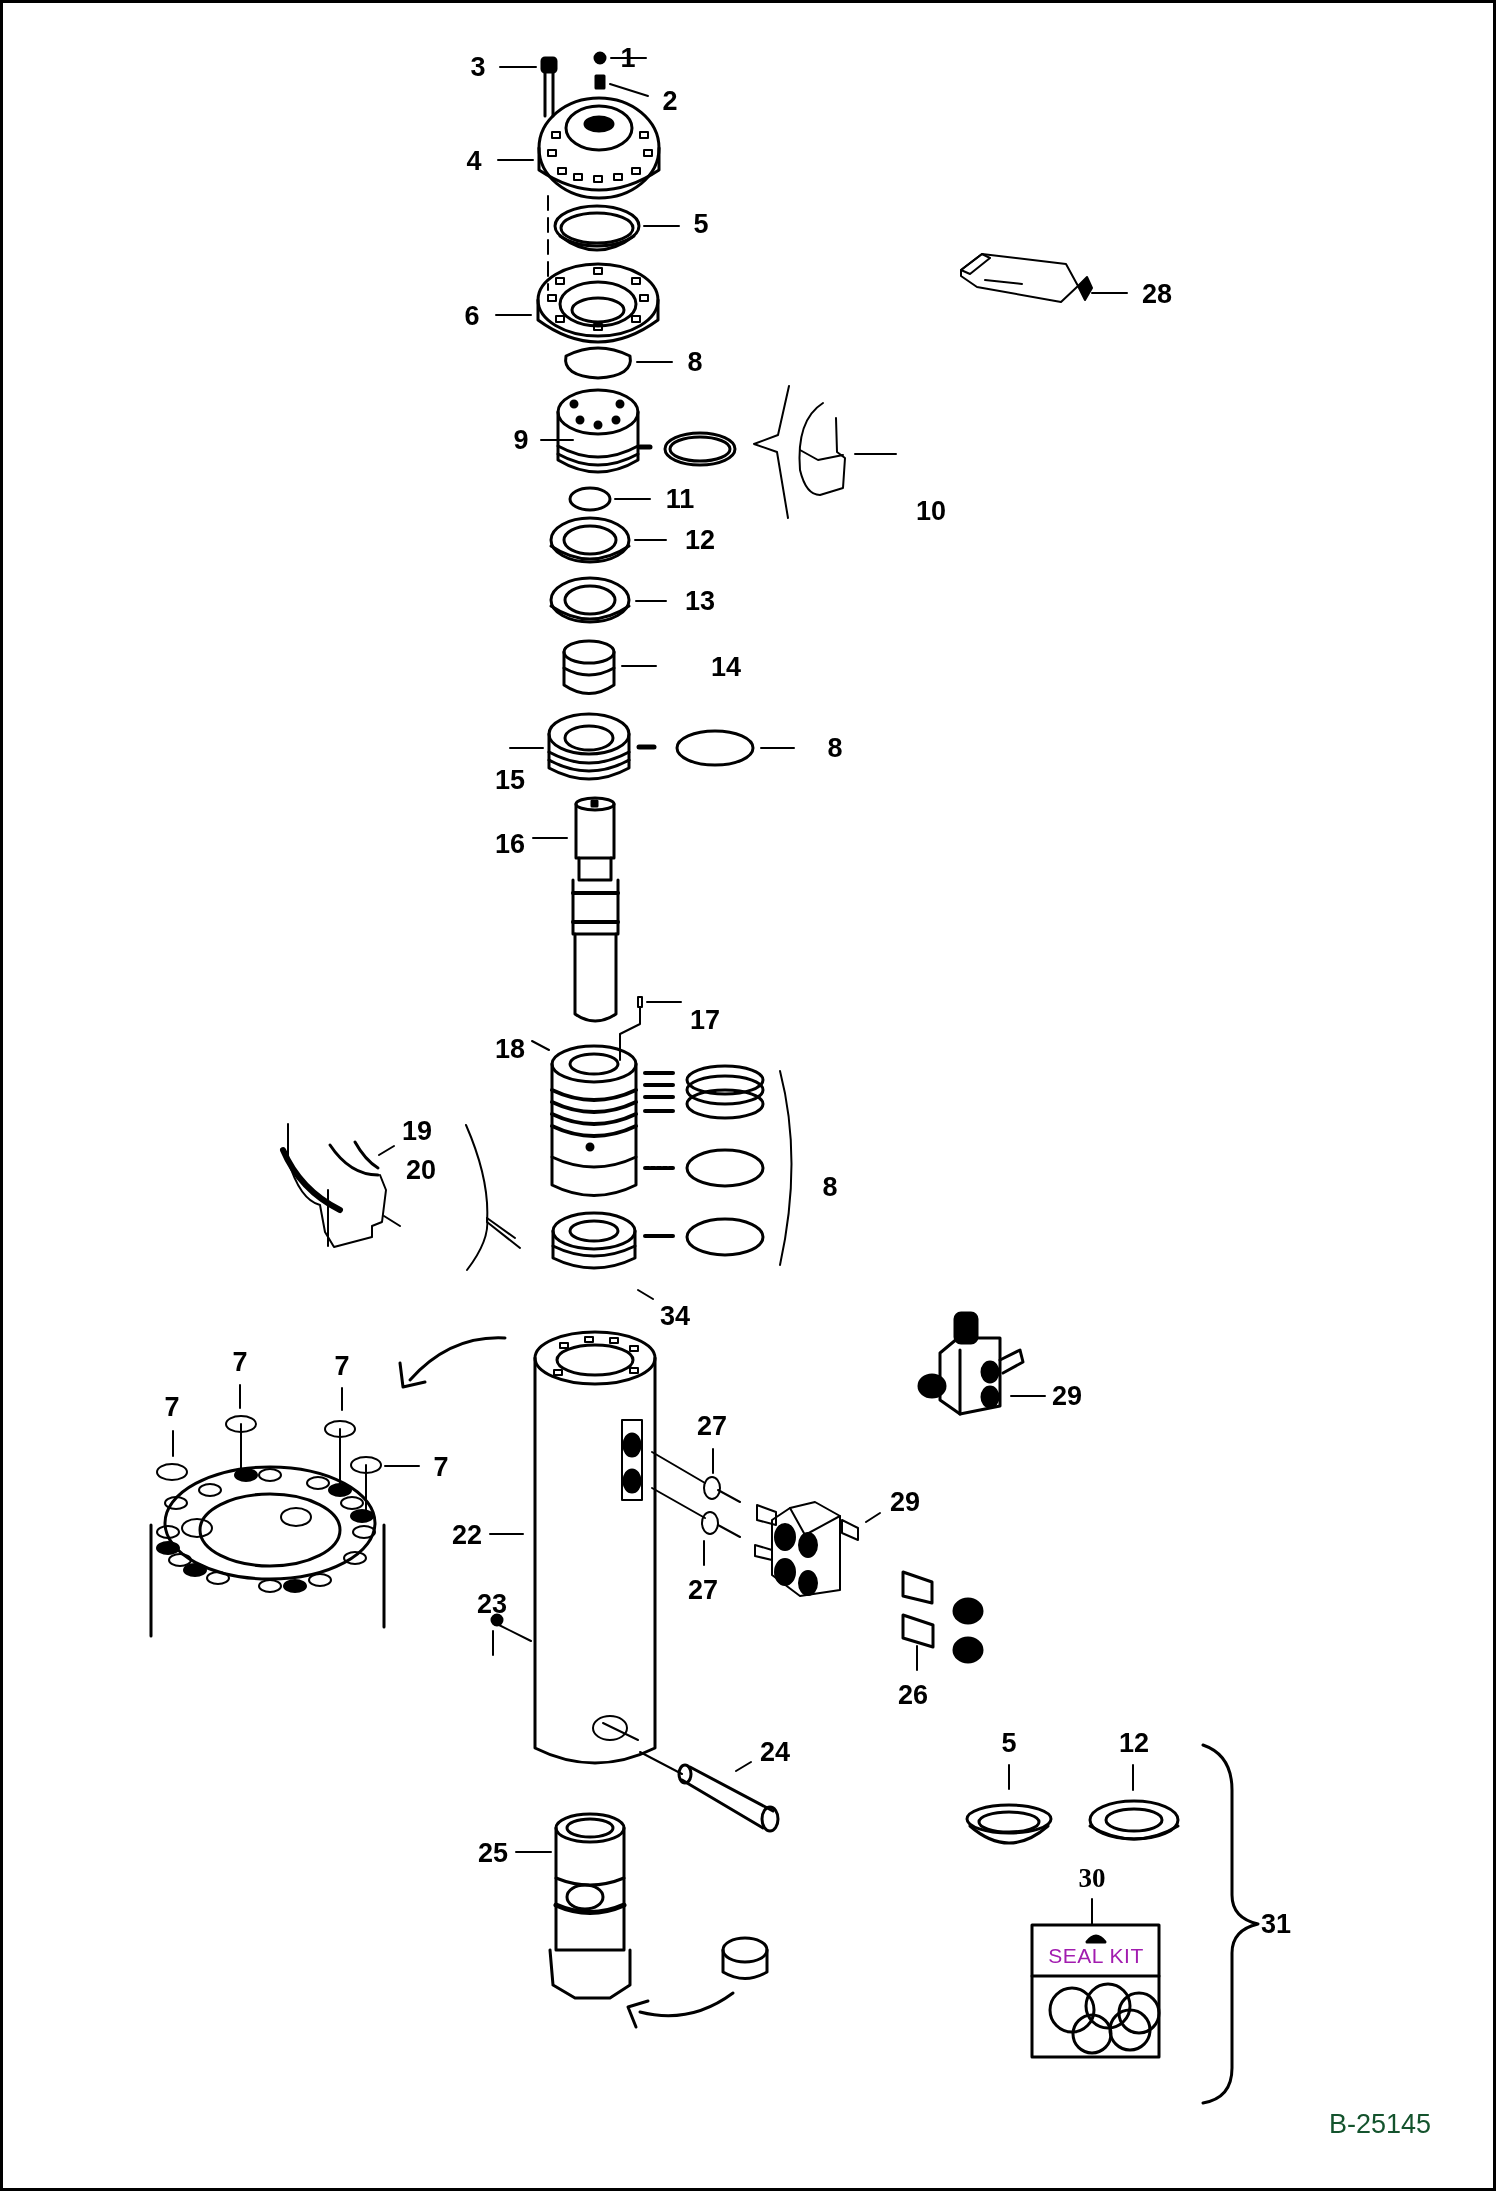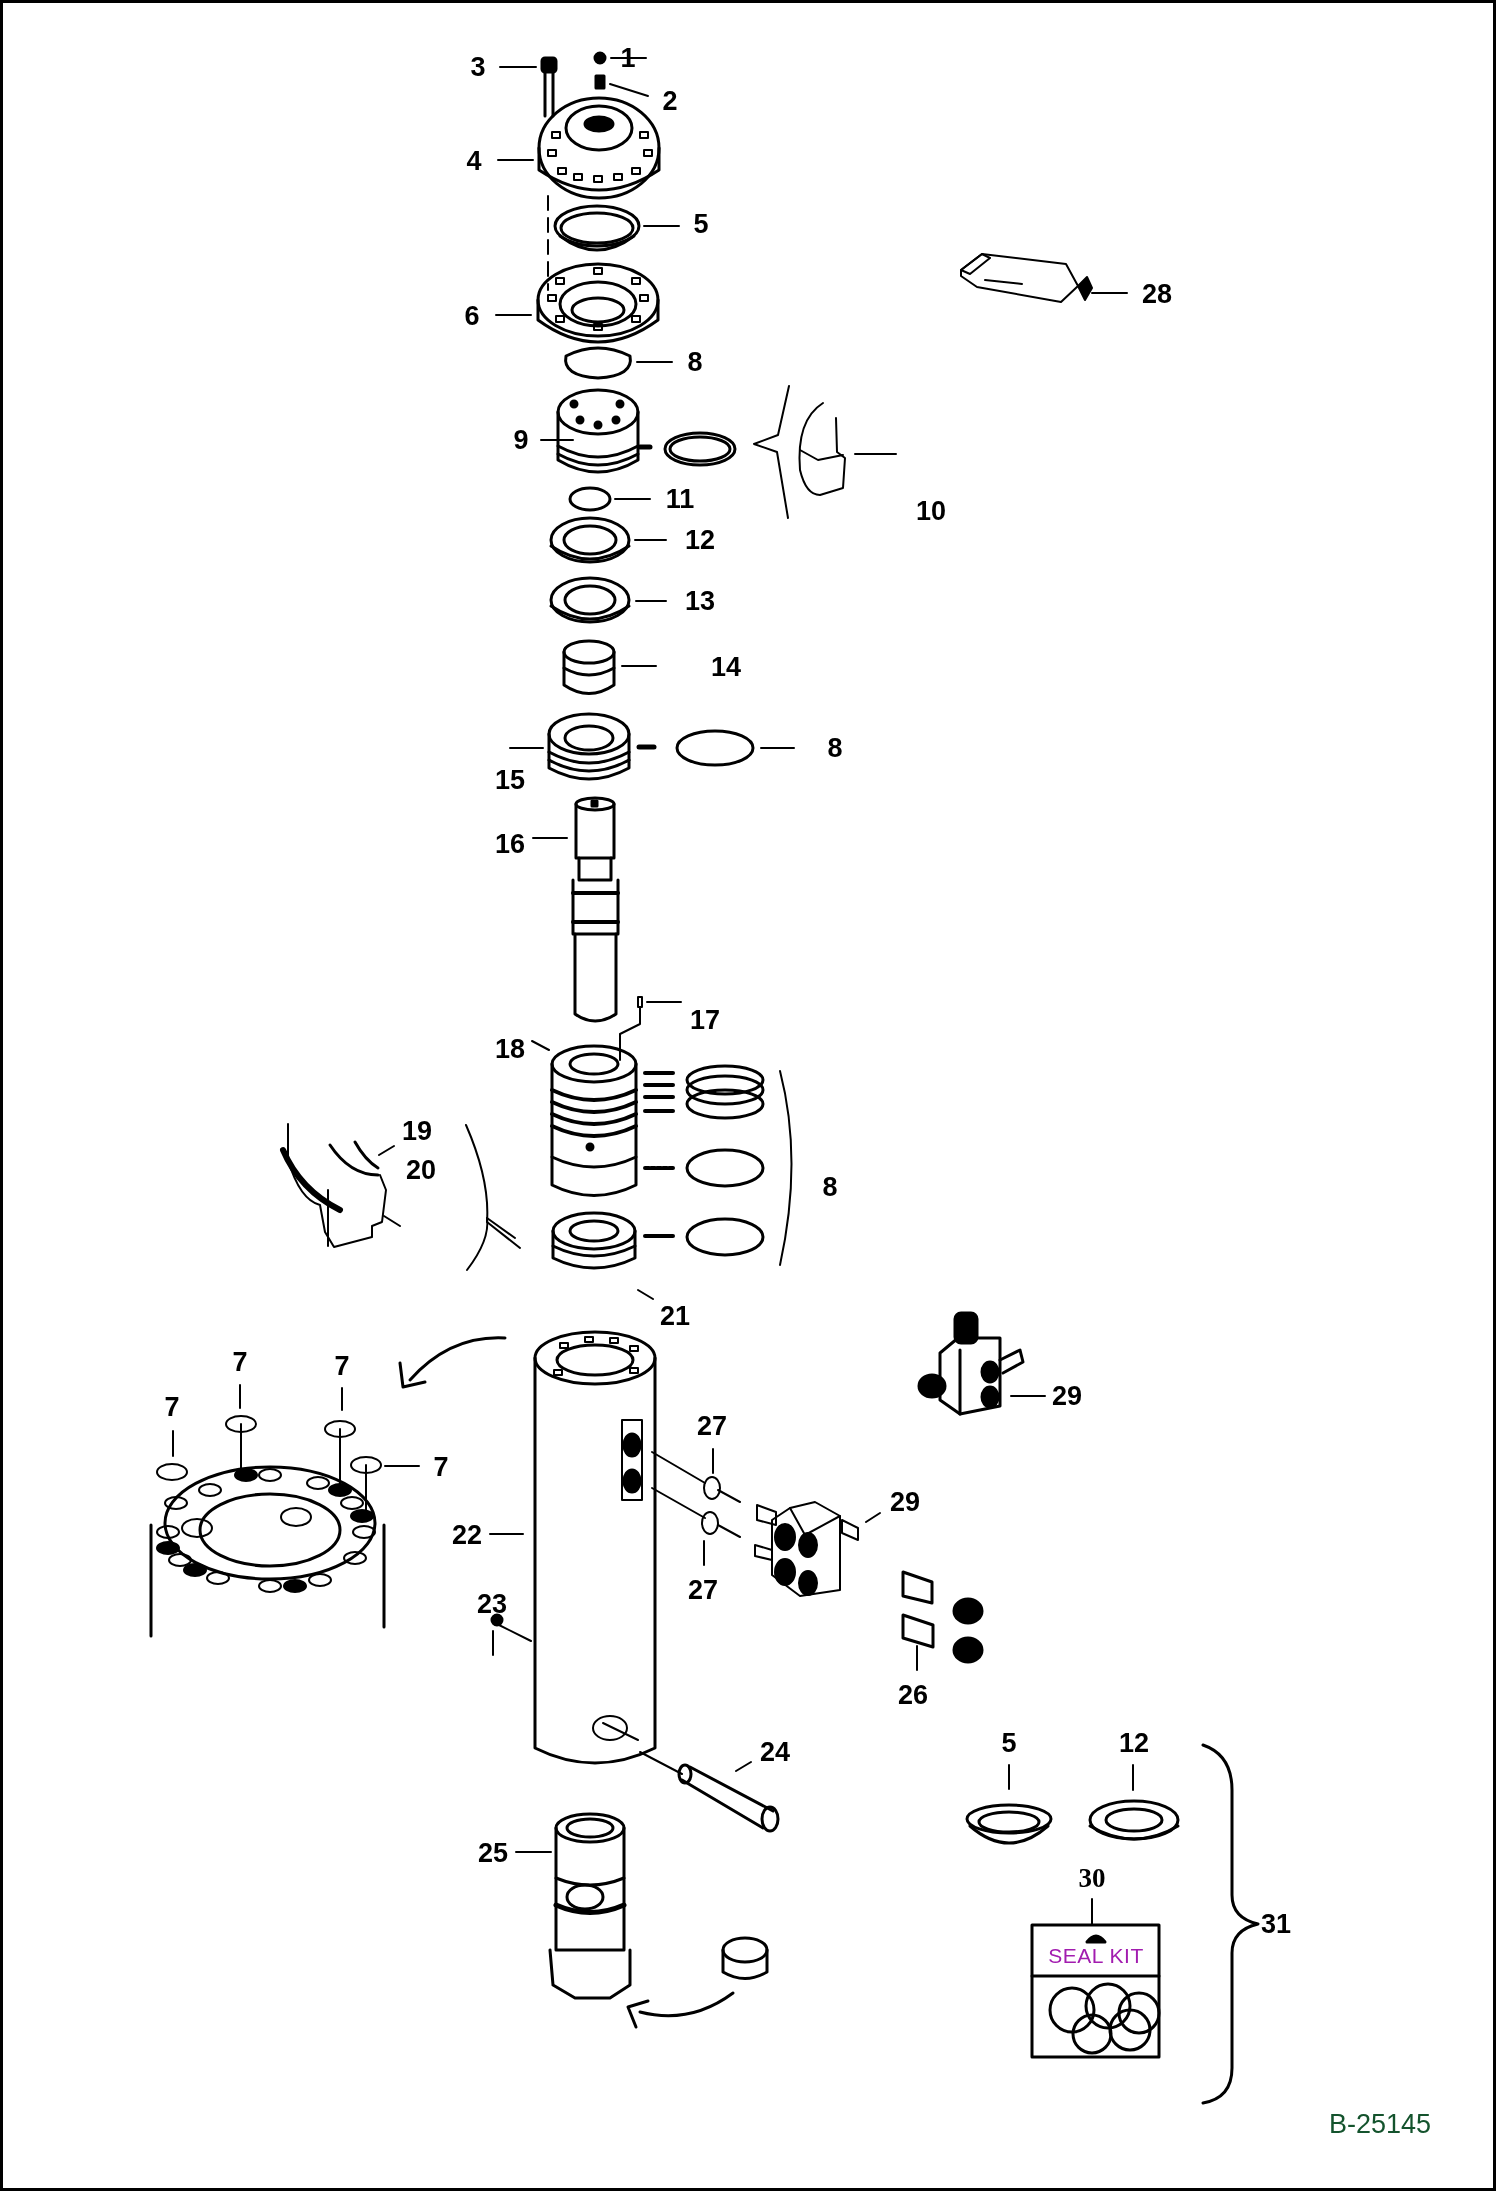--- a/index.html
+++ b/index.html
@@ -420,21 +420,21 @@
   <span class="callout" style="left: 700px; top: 601px;">13</span>
   <span class="callout" style="left: 690px; top: 667px; margin-left: 36px;">14</span>
   <span class="callout" style="left: 510px; top: 748px; margin-top: 32px;">15</span>
   <span class="callout" style="left: 835px; top: 748px;">8</span>
   <span class="callout" style="left: 510px; top: 844px;">16</span>
   <span class="callout" style="left: 705px; top: 1020px;">17</span>
   <span class="callout" style="left: 510px; top: 1049px;">18</span>
   <span class="callout" style="left: 417px; top: 1131px;">19</span>
   <span class="callout" style="left: 421px; top: 1170px;">20</span>
   <span class="callout" style="left: 830px; top: 1187px;">8</span>
-  <span class="callout" style="left: 675px; top: 1316px;">21</span>
+  <span class="callout" style="left: 675px; top: 1316px;">34</span>
   <span class="callout" style="left: 1157px; top: 294px;">28</span>
   <span class="callout" style="left: 1067px; top: 1396px;">29</span>
   <span class="callout" style="left: 172px; top: 1407px;">7</span>
   <span class="callout" style="left: 240px; top: 1362px;">7</span>
   <span class="callout" style="left: 342px; top: 1366px;">7</span>
   <span class="callout" style="left: 441px; top: 1467px;">7</span>
   <span class="callout" style="left: 712px; top: 1426px;">27</span>
   <span class="callout" style="left: 905px; top: 1502px;">29</span>
   <span class="callout" style="left: 467px; top: 1535px;">22</span>
   <span class="callout" style="left: 703px; top: 1590px;">27</span>

